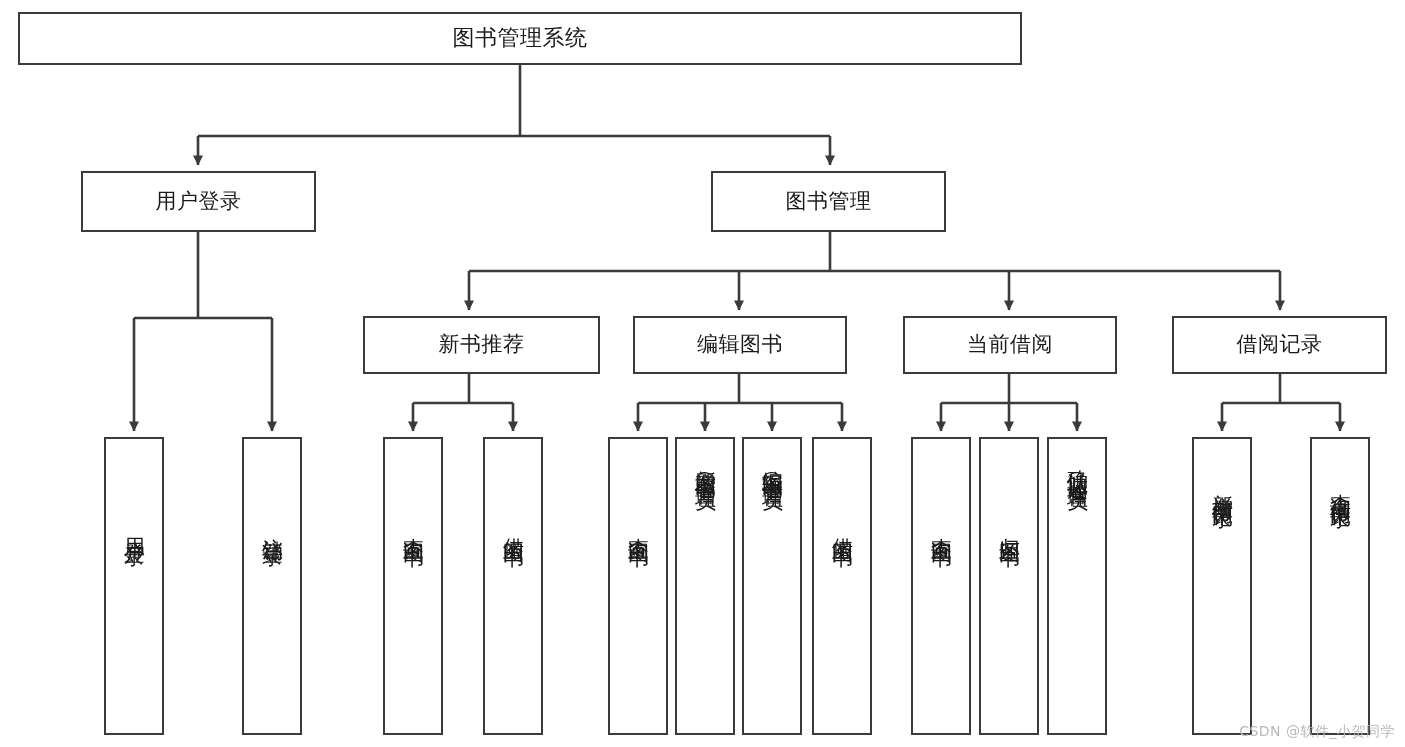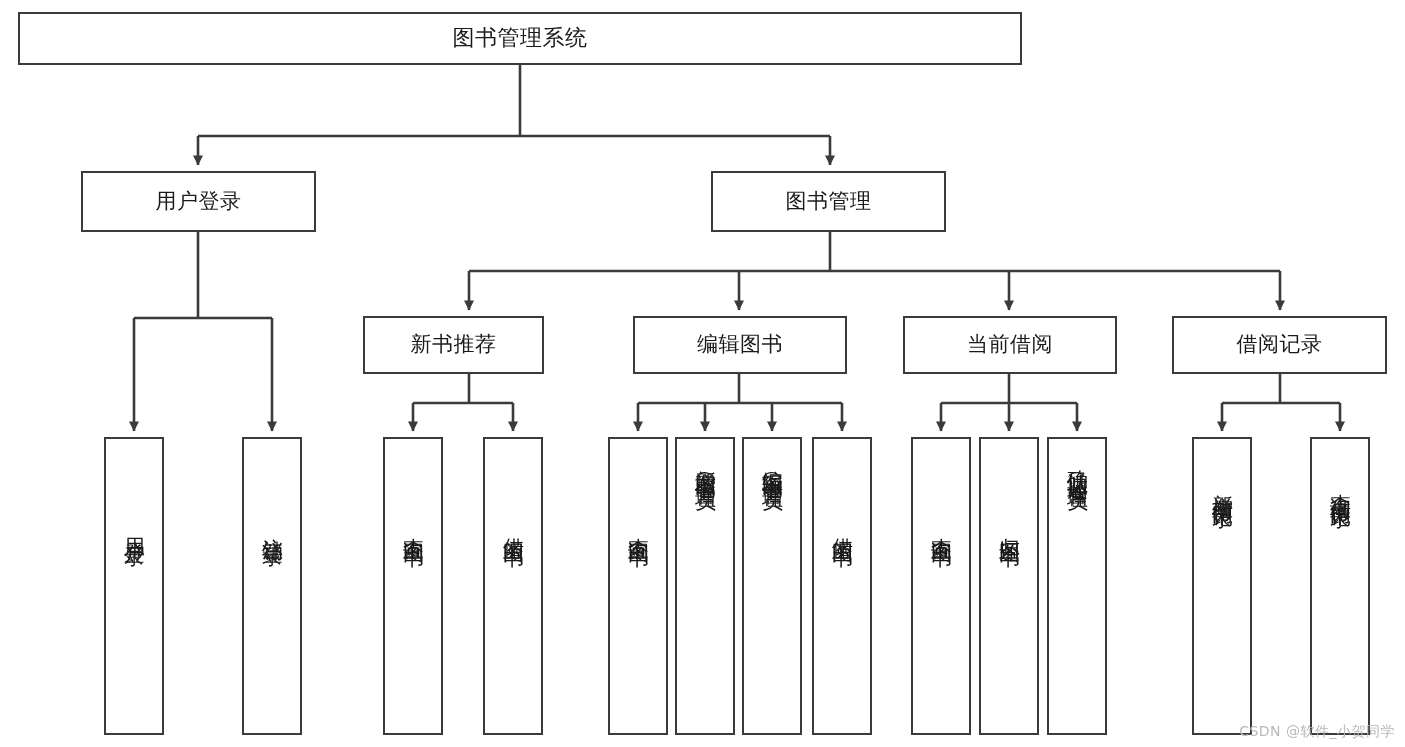--- a/index.html
+++ b/index.html
@@ -141,21 +141,21 @@
   </div>
 
   <div class="node horizontal" style="left:81px; top:171px; width:235px; height:61px;">
     <span class="node-label">用户登录</span>
   </div>
 
   <div class="node horizontal" style="left:711px; top:171px; width:235px; height:61px;">
     <span class="node-label">图书管理</span>
   </div>
 
-  <div class="node horizontal" style="left:363px; top:316px; width:181px; height:58px;">
+  <div class="node horizontal" style="left:363px; top:316px; width:237px; height:58px;">
     <span class="node-label">新书推荐</span>
   </div>
 
   <div class="node horizontal" style="left:633px; top:316px; width:214px; height:58px;">
     <span class="node-label">编辑图书</span>
   </div>
 
   <div class="node horizontal" style="left:1172px; top:316px; width:215px; height:58px;">
     <span class="node-label">借阅记录</span>
   </div>

